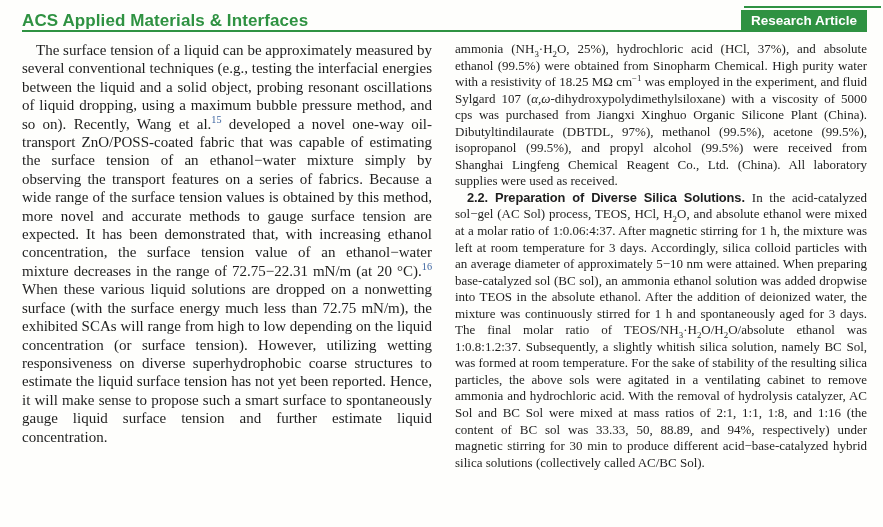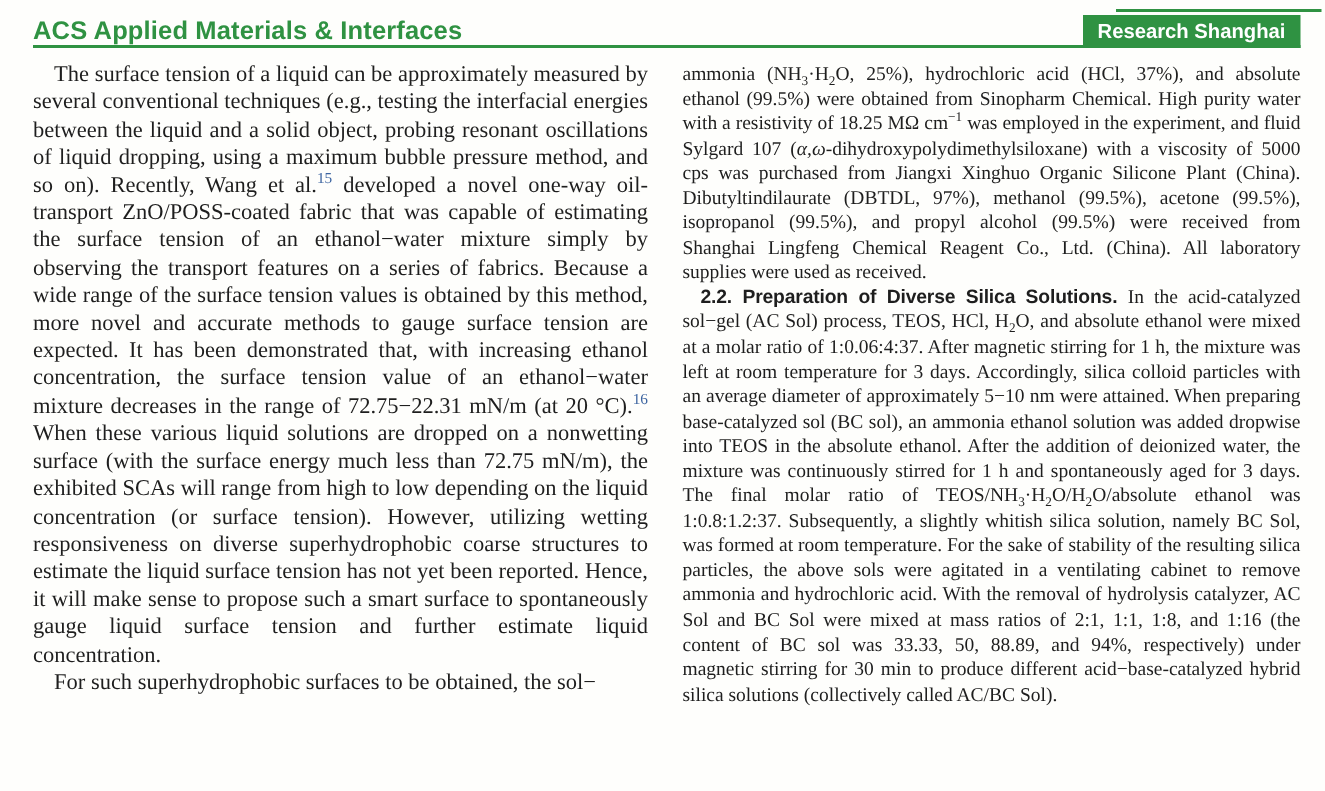--- a/index.html
+++ b/index.html
@@ -52,25 +52,24 @@
     font-weight:bold;font-size:0.99em;letter-spacing:-0.1px;margin-top:44px;
   }
 </style>
 </head>
 <body>
 
 <div class="page">
   <div class="top-sliver"></div>
   <div class="journal-title">ACS Applied Materials &amp; Interfaces</div>
   <div class="header-rule"></div>
-  <div class="badge">Research Shanghai</div>
+  <div class="badge">Research Article</div>
 
   <div class="columns">
     <div class="col col-left">
         <p class="para indent"><span>The surface tension of a liquid can be approximately measured by several conventional techniques (e.g., testing the interfacial energies between the liquid and a solid object, probing resonant oscillations of liquid dropping, using a maximum bubble pressure method, and so on). Recently, Wang et al.</span><sup class="ref">15</sup><span> developed a novel one-way oil-transport ZnO/POSS-coated fabric that was capable of estimating the surface tension of an ethanol−water mixture simply by observing the transport features on a series of fabrics. Because a wide range of the surface tension values is obtained by this method, more novel and accurate methods to gauge surface tension are expected. It has been demonstrated that, with increasing ethanol concentration, the surface tension value of an ethanol−water mixture decreases in the range of 72.75−22.31 mN/m (at 20 °C).</span><sup class="ref">16</sup><span> When these various liquid solutions are dropped on a nonwetting surface (with the surface energy much less than 72.75 mN/m), the exhibited SCAs will range from high to low depending on the liquid concentration (or surface tension). However, utilizing wetting responsiveness on diverse superhydrophobic coarse structures to estimate the liquid surface tension has not yet been reported. Hence, it will make sense to propose such a smart surface to spontaneously gauge liquid surface tension and further estimate liquid concentration.</span></p>
-        <p class="para indent"><span>For such superhydrophobic surfaces to be obtained, the sol−</span></p>
       </div>
     <div class="col col-right">
         <p class="para"><span>ammonia (NH</span><sub>3</sub><span>·H</span><sub>2</sub><span>O, 25%), hydrochloric acid (HCl, 37%), and absolute ethanol (99.5%) were obtained from Sinopharm Chemical. High purity water with a resistivity of 18.25 MΩ cm</span><sup>−1</sup><span> was employed in the experiment, and fluid Sylgard 107 (</span><i>α,ω</i><span>-dihydroxypolydimethylsiloxane) with a viscosity of 5000 cps was purchased from Jiangxi Xinghuo Organic Silicone Plant (China). Dibutyltindilaurate (DBTDL, 97%), methanol (99.5%), acetone (99.5%), isopropanol (99.5%), and propyl alcohol (99.5%) were received from Shanghai Lingfeng Chemical Reagent Co., Ltd. (China). All laboratory supplies were used as received.</span></p>
         <p class="para indent"><b class="section-heading">2.2. Preparation of Diverse Silica Solutions. </b><span>In the acid-catalyzed sol−gel (AC Sol) process, TEOS, HCl, H</span><sub>2</sub><span>O, and absolute ethanol were mixed at a molar ratio of 1:0.06:4:37. After magnetic stirring for 1 h, the mixture was left at room temperature for 3 days. Accordingly, silica colloid particles with an average diameter of approximately 5−10 nm were attained. When preparing base-catalyzed sol (BC sol), an ammonia ethanol solution was added dropwise into TEOS in the absolute ethanol. After the addition of deionized water, the mixture was continuously stirred for 1 h and spontaneously aged for 3 days. The final molar ratio of TEOS/NH</span><sub>3</sub><span>·H</span><sub>2</sub><span>O/H</span><sub>2</sub><span>O/absolute ethanol was 1:0.8:1.2:37. Subsequently, a slightly whitish silica solution, namely BC Sol, was formed at room temperature. For the sake of stability of the resulting silica particles, the above sols were agitated in a ventilating cabinet to remove ammonia and hydrochloric acid. With the removal of hydrolysis catalyzer, AC Sol and BC Sol were mixed at mass ratios of 2:1, 1:1, 1:8, and 1:16 (the content of BC sol was 33.33, 50, 88.89, and 94%, respectively) under magnetic stirring for 30 min to produce different acid−base-catalyzed hybrid silica solutions (collectively called AC/BC Sol).</span></p>
       </div>
   </div>
 </div>
 
 </body></html>

